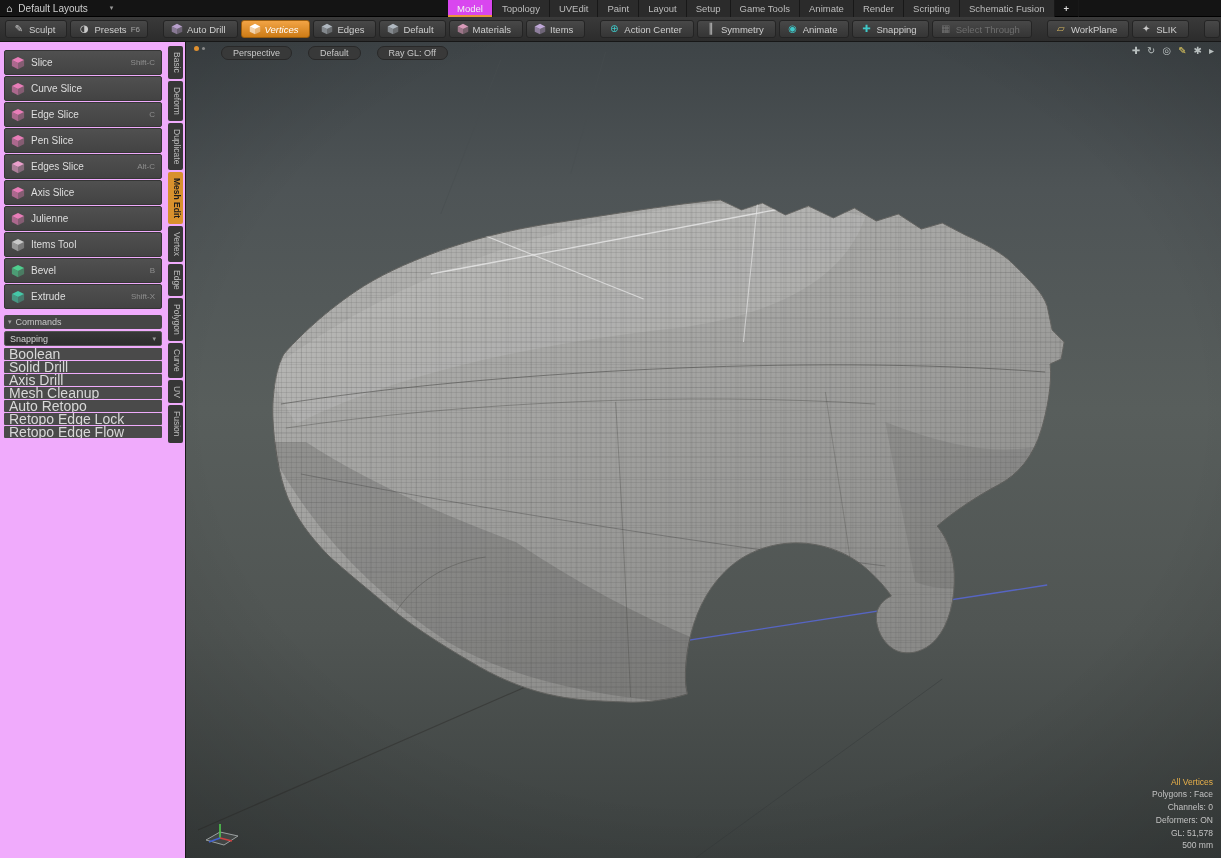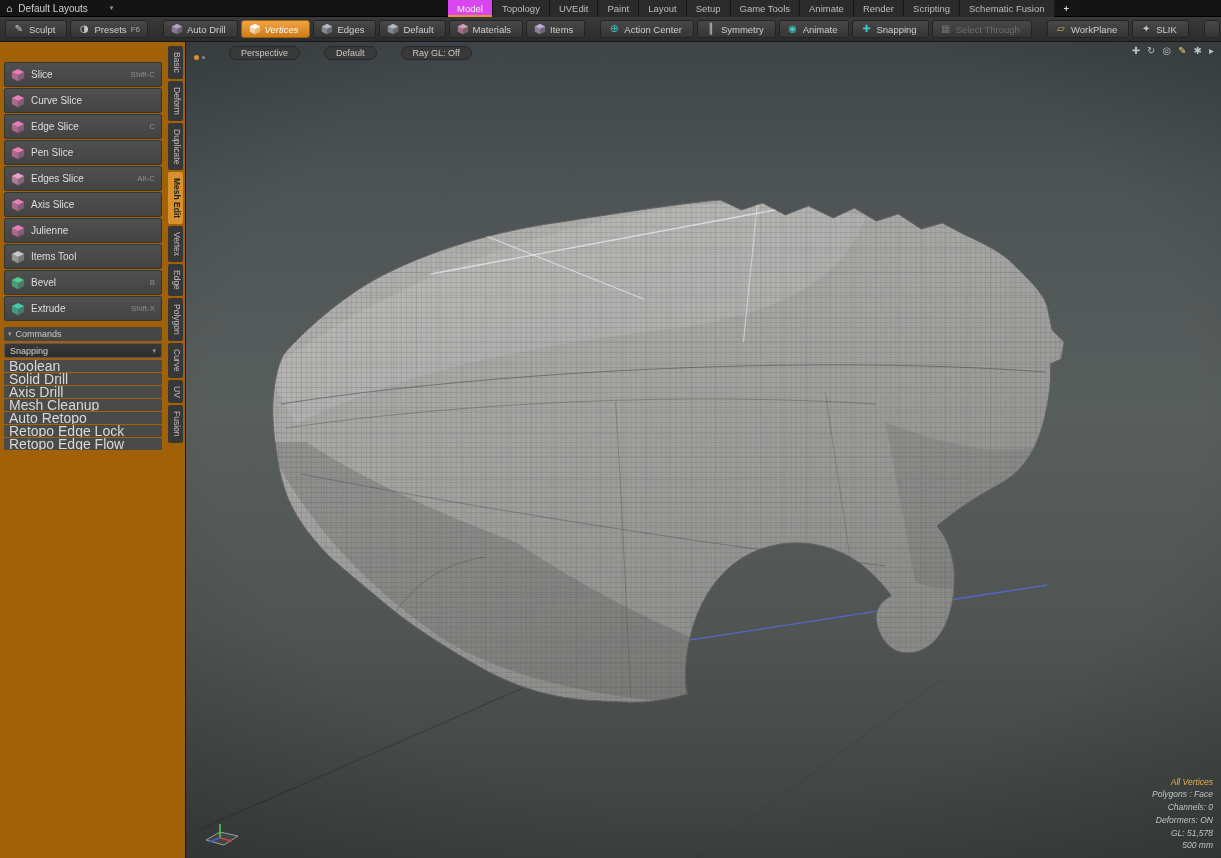--- a/index.html
+++ b/index.html
@@ -33,21 +33,21 @@
              color:var(--icon-color,#c8c8c8); font-family:"DejaVu Sans",sans-serif; }
   .tb-glyph { font-size:10px; line-height:12px; }
   .tb-cube { width:12px; height:12px; }
   .tb-btn:not(.cube) .tb-cube { display:none; }
   .tb-suffix { font-size:8px; color:rgba(255,255,255,0.5); }
 
   
   .main { display:flex; height:816px; }
 
   
-  .left-panel { width:185px; flex-shrink:0; background:#a16207; position:relative; padding-top:20px; }
+  .left-panel { width:185px; flex-shrink:0; background:#f0abfc; position:relative; padding-top:8px; }
   .tool-row { width:158px; height:25px; margin:0 0 1px 4px; display:flex; align-items:center; gap:6px;
               padding:0 6px; border-radius:2px; background:linear-gradient(180deg,#505050,#434343);
               border:1px solid #353535; }
   .tool-cube { width:14px; height:14px; color:var(--icon-color,#e87db8); flex-shrink:0; }
   .tool-label { font-size:10px; color:#dedede; }
   .tool-shortcut { margin-left:auto; font-size:8px; color:#8f8f8f; }
   .commands-header { width:158px; height:14px; margin:6px 0 2px 4px; display:flex; align-items:center; gap:4px;
                      padding:0 4px; font-size:9px; color:#c8c8c8; background:#464646; border-radius:2px; }
   .commands-header .arrow { font-size:7px; color:#a0a0a0; font-family:"DejaVu Sans",sans-serif; }
   .subdivide-dropdown { width:158px; height:15px; margin:0 0 2px 4px; display:flex; align-items:center;
@@ -58,28 +58,28 @@
   .command-row { width:158px; height:12px; margin:0 0 1px 4px; padding:0 5px; font-size:14px; line-height:12px;
                  color:#d8d8d8; background:#4a4a4a; border-radius:1px; white-space:nowrap; overflow:hidden; }
   .side-tabs { position:absolute; top:4px; right:2px; width:15px; display:flex; flex-direction:column; gap:2px; }
   .side-tab { writing-mode:vertical-rl; text-orientation:mixed; font-size:8.5px; color:#bdbdbd;
               background:#373737; border-radius:2px; padding:6px 1px; text-align:center; white-space:nowrap; }
   .side-tab.active { background:#d8912d; color:#1c1c1c; font-weight:bold; }
 
   
   .viewport { flex:1; position:relative; border-left:1px solid #191919; overflow:hidden; }
   .scene { position:absolute; inset:0; width:100%; height:100%; display:block; }
-  .vp-controls { position:absolute; top:4px; left:8px; display:flex; align-items:flex-end; gap:24px; }
+  .vp-controls { position:absolute; top:4px; left:8px; display:flex; align-items:flex-start; gap:16px; }
   .vp-menu-dot { width:5px; height:5px; border-radius:50%; background:#e09030; box-shadow:7px 0 0 -1px #8a8a8a; margin-right:6px; }
   .vp-btn { background:rgba(56,56,56,0.92); border:1px solid #282828; border-radius:7px; padding:1px 11px;
             font-size:9px; color:#c8c8c8; white-space:nowrap; }
   .vp-nav { position:absolute; top:3px; right:7px; display:flex; gap:7px; }
   .vp-nav-icon { font-size:10px; color:var(--icon-color,#b8bfbf); font-family:"DejaVu Sans",sans-serif; }
   .vp-info { position:absolute; right:8px; bottom:6px; text-align:right; font-size:8.5px; line-height:1.5;
-             color:#c2c2c2;font-style:italic; }
+             color:#c2c2c2; }
   .vp-info-selection { color:#e8b04a; }
   .axis-gizmo { position:absolute; left:14px; bottom:8px; }
   .hidden-defs { position:absolute; width:0; height:0; overflow:hidden; }
 </style>
 </head>
 <body>
 
 <svg class="hidden-defs" aria-hidden="true">
   <defs>
     <g id="icon-cube">

